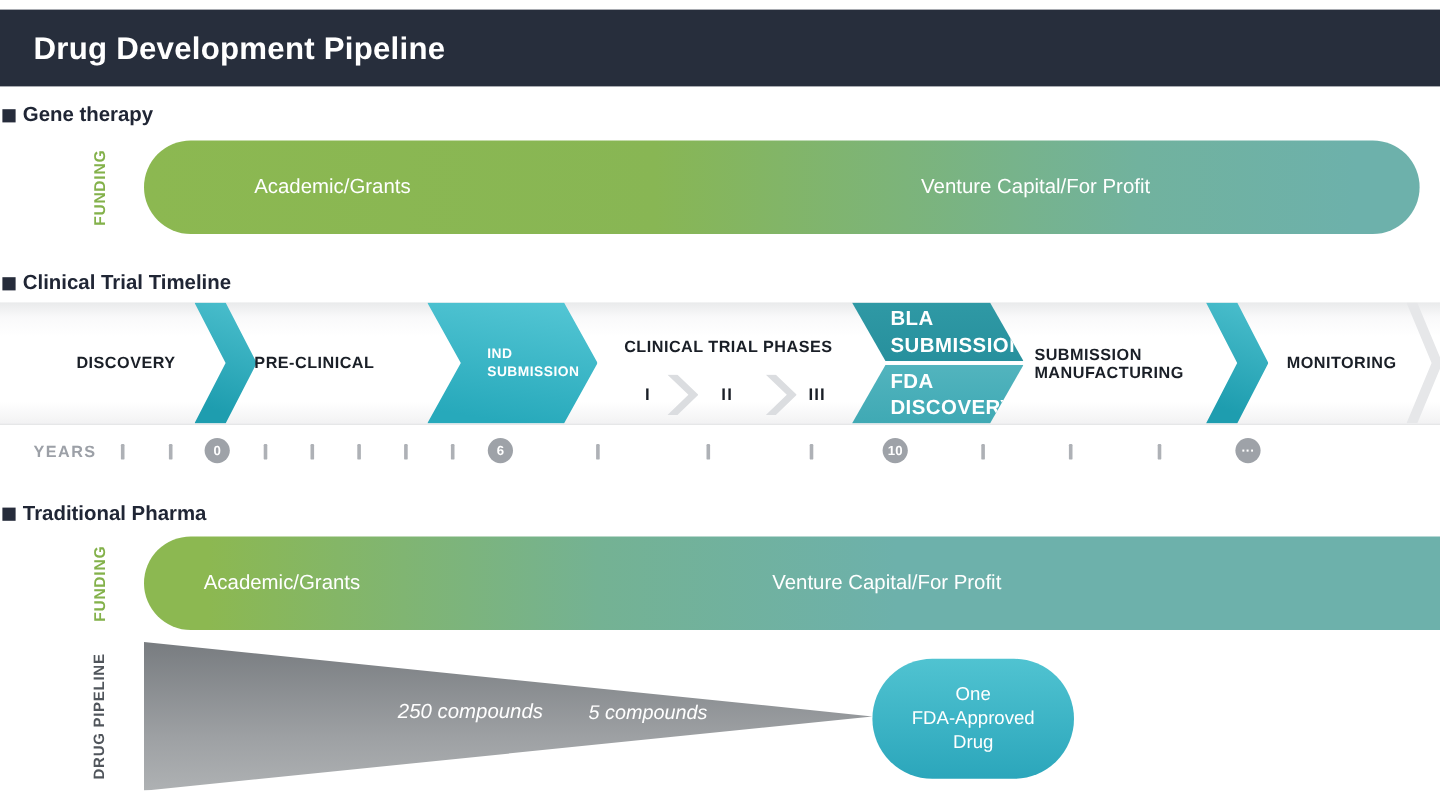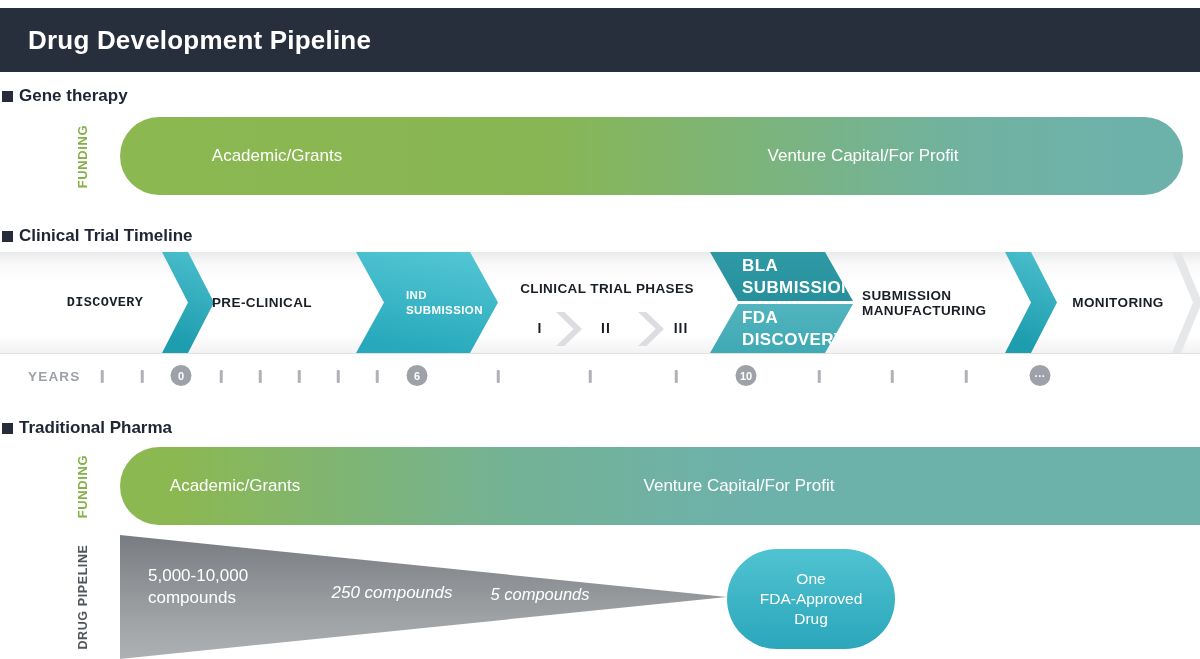--- a/index.html
+++ b/index.html
@@ -100,21 +100,21 @@
     <div class="seg" style="left:157px;">Academic/Grants</div>
     <div class="seg" style="left:743px;">Venture Capital/For Profit</div>
   </div>
 
   <div class="abs sec-heading" style="left:2px;top:226px;">
     <span class="sq"></span>
     <span>Clinical Trial Timeline</span>
   </div>
 
   <div class="abs" id="band">
-    <div class="abs stage" style="left:45px;top:0;width:120px;font-family:Liberation Mono, monospace;">DISCOVERY</div>
+    <div class="abs stage" style="left:45px;top:0;width:120px;">DISCOVERY</div>
 
     <div class="abs teal-arrow" style="left:162px;top:0;width:52px;height:101px;"></div>
 
     <div class="abs stage" style="left:202px;top:0;width:120px;">PRE-CLINICAL</div>
 
     <div class="abs ml" id="ind" style="left:356px;top:0;width:142px;height:101px;">IND
 SUBMISSION</div>
 
     <div class="abs stage" style="left:507px;top:28px;width:200px;height:16px;">CLINICAL TRIAL PHASES</div>
 
@@ -156,22 +156,20 @@
   <div class="abs fbar" id="bar2">
     <div class="seg" style="left:115px;">Academic/Grants</div>
     <div class="seg" style="left:619px;">Venture Capital/For Profit</div>
   </div>
 
   <div class="abs vlabel v-gray" style="left:68px;top:535px;width:30px;height:124px;">
     <span>DRUG PIPELINE</span>
   </div>
 
   <div class="abs" id="funnel">
-    <div class="fun-label ml" style="left:28px;top:30px;">5,000-10,000
-compounds</div>
     <div class="fun-label fun-center" style="left:272px;top:47px;">250 compounds</div>
     <div class="fun-label fun-center" style="left:420px;top:49px;font-size:16.5px;">5 compounds</div>
   </div>
 
   <div class="abs ml" id="pill">One
 FDA-Approved
 Drug</div>
 
 </div>
 

